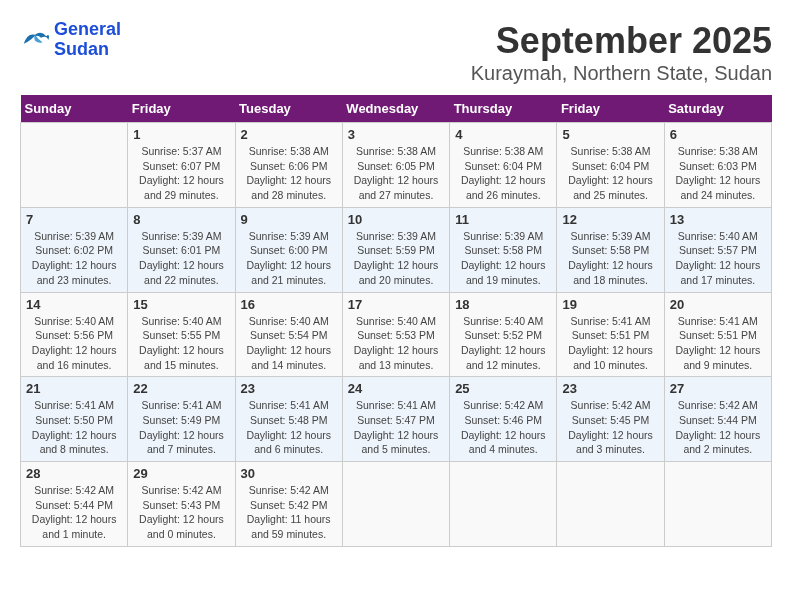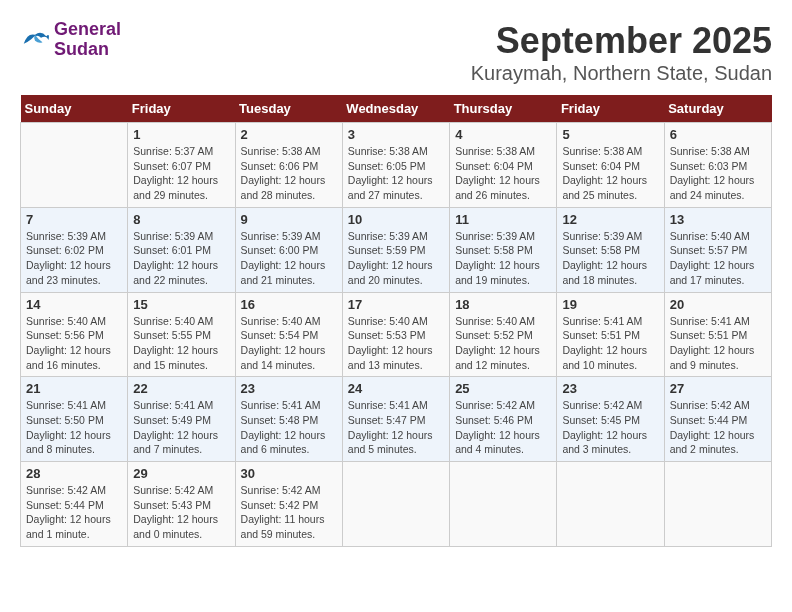--- a/index.html
+++ b/index.html
@@ -21,21 +21,21 @@
       align-items: center;
       gap: 4px;
     }
     .logo-text {
       font-size: 18px;
       font-weight: bold;
       color: #333;
       line-height: 1.1;
     }
     .logo-text span {
-      color: #701a75;
+      color: #1d4ed8;
     }
     .logo-bird {
       width: 30px;
       height: 24px;
     }
     .title-section {
       text-align: right;
     }
     .main-title {
       font-size: 36px;
@@ -45,21 +45,21 @@
     .subtitle {
       font-size: 20px;
       color: #555;
     }
     table {
       width: 100%;
       border-collapse: collapse;
       font-size: 11px;
     }
     thead tr th {
-      background-color: #7f1d1d;
+      background-color: #701a75;
       color: #fff;
       padding: 6px 4px;
       text-align: left;
       font-size: 13px;
       font-weight: bold;
     }
     tbody tr td {
       border: 1px solid #ccc;
       vertical-align: top;
       padding: 4px 5px;
@@ -75,20 +75,21 @@
     .day-number {
       font-weight: bold;
       font-size: 13px;
       display: block;
       margin-bottom: 2px;
     }
     .day-info {
       font-size: 10.5px;
       line-height: 1.4;
       color: #444;
+      text-align: center;
     }
     td.empty {
       background-color: #f9f9f9 !important;
     }
   </style>
 </head>
 <body>
 
 <div class="header-section">
   <div class="logo">

